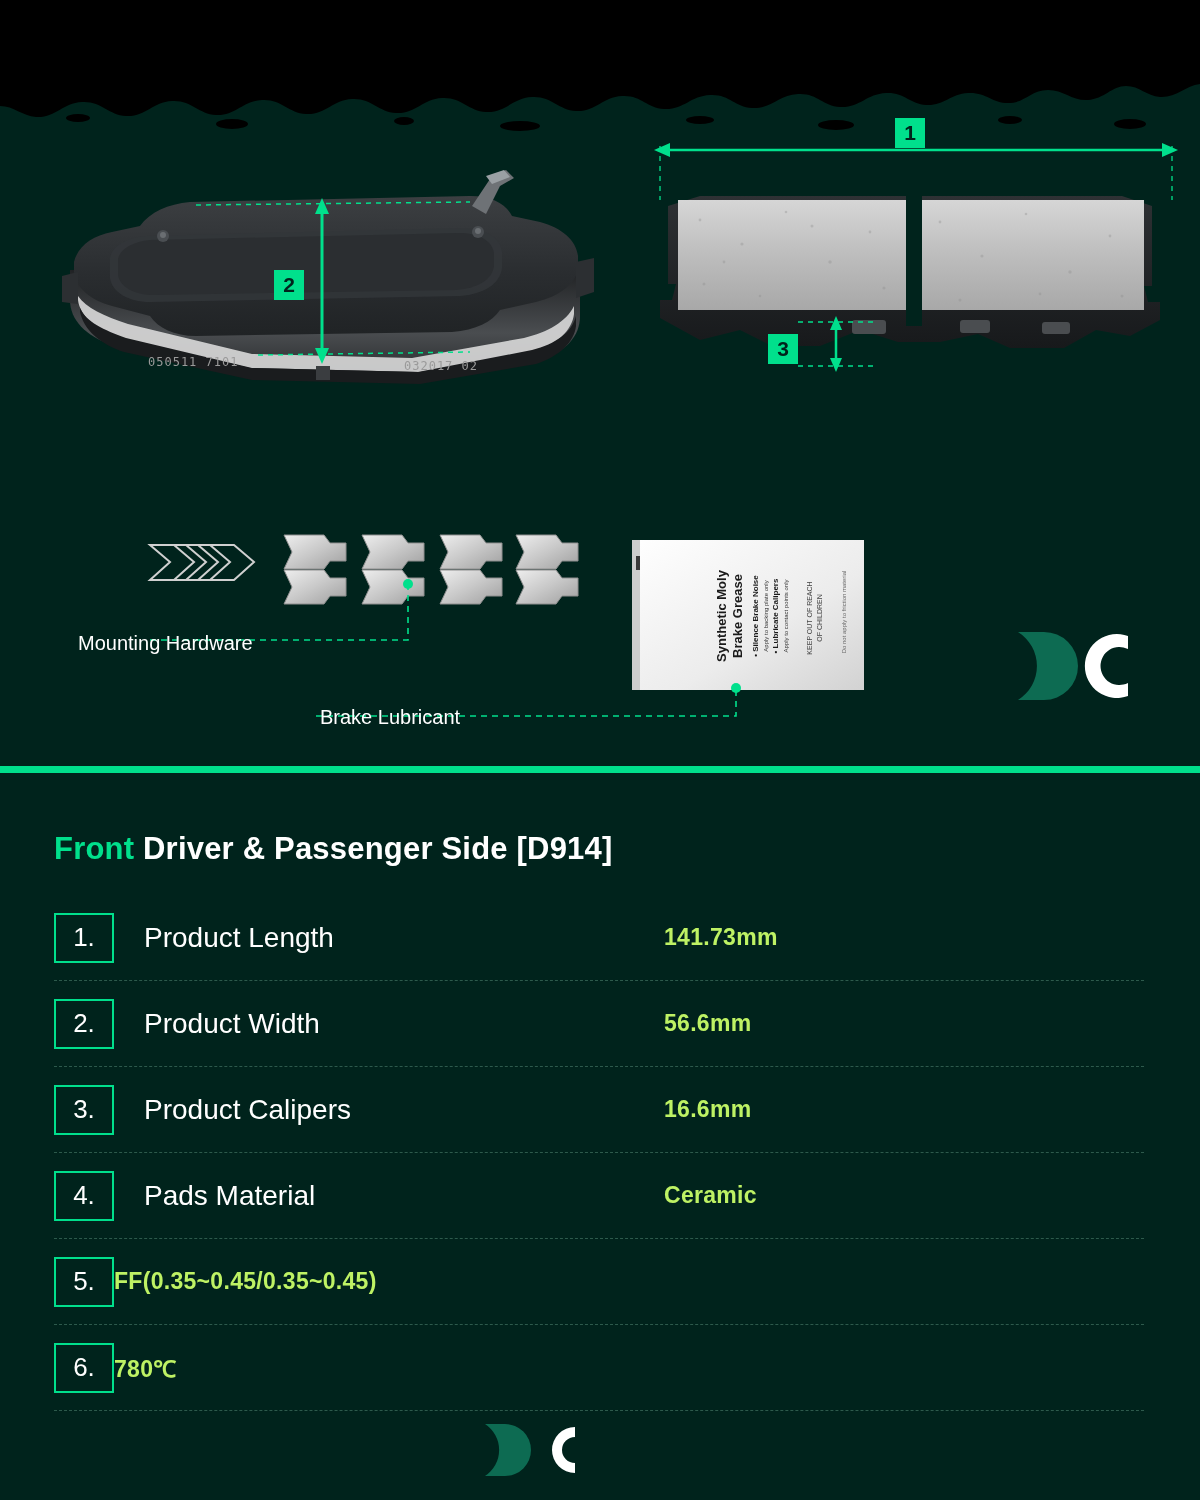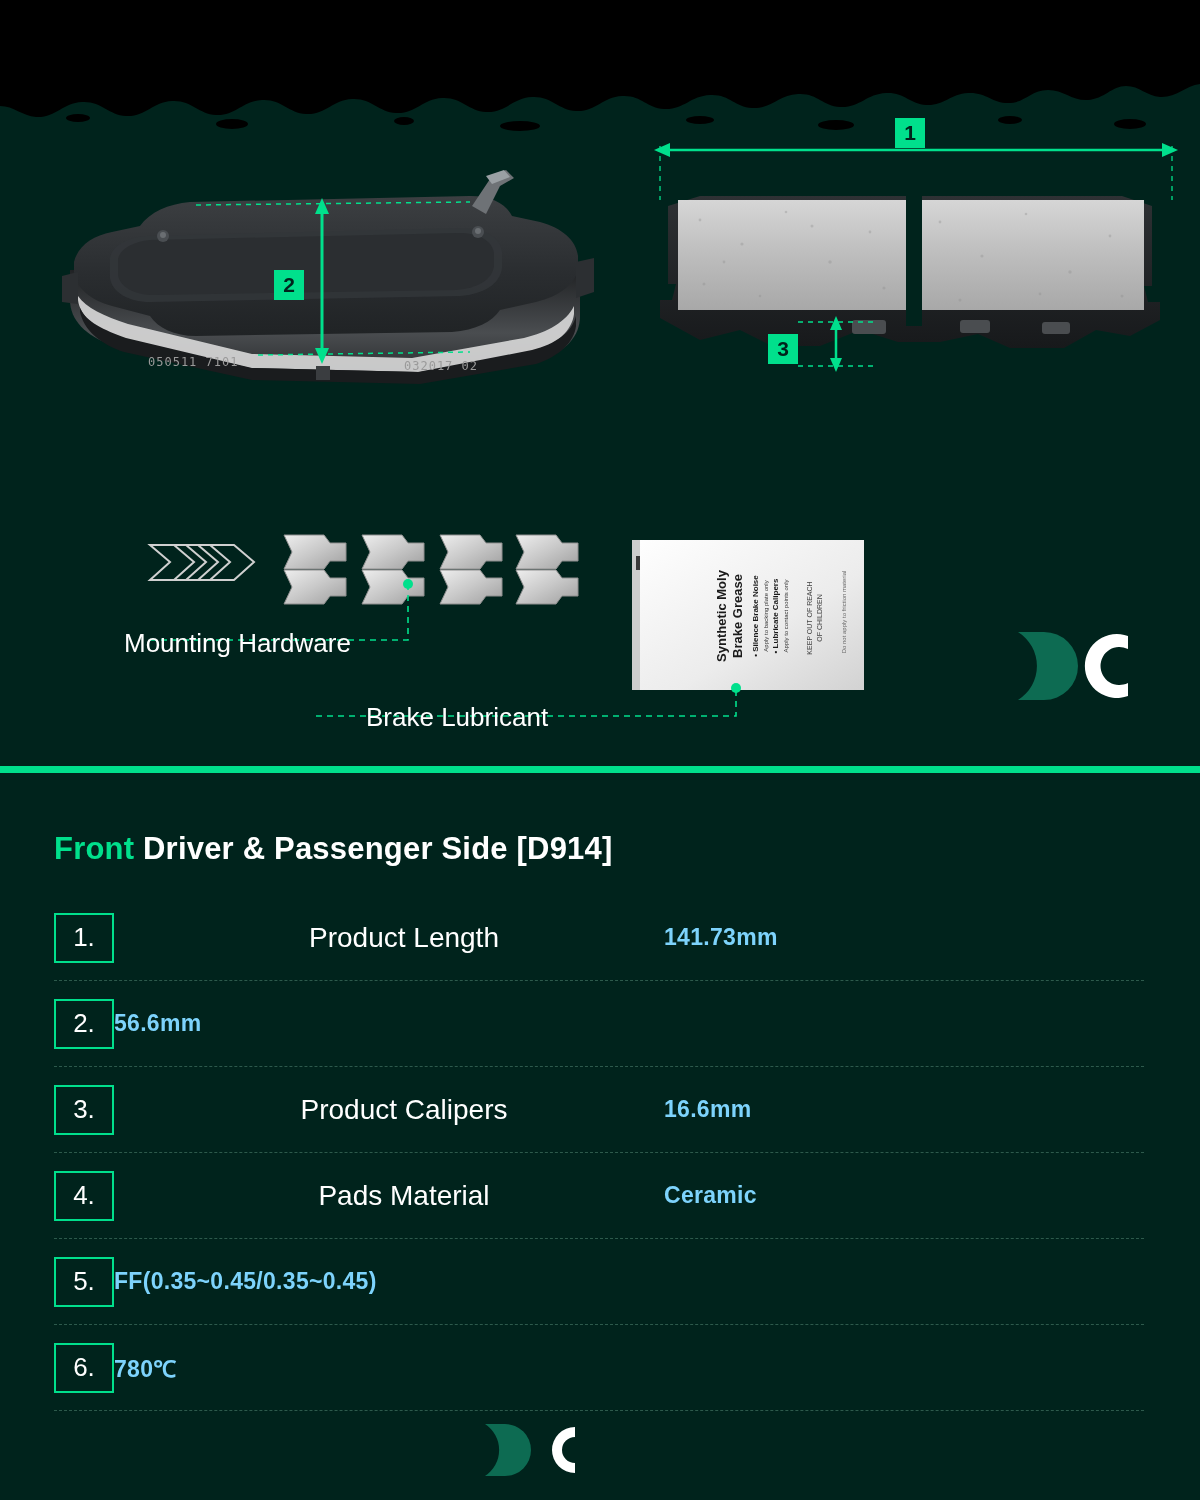--- a/index.html
+++ b/index.html
@@ -86,46 +86,44 @@
     justify-content: center;
     flex: 0 0 auto;
   }
   .row-label {
     margin-left: 30px;
     font-size: 28px;
     color: #ffffff;
     font-weight: 400;
     width: 520px;
     flex: 0 0 auto;
-    text-align: center;
   }
   .row-value {
     font-size: 23px;
-    color: #7dd3fc;
+    color: #bef264;
     font-weight: bold;
     letter-spacing: 0.3px;
   }
 
   
   .bottom-logo {
     position: absolute;
     left: 50%;
     transform: translateX(-50%);
     bottom: 22px;
     width: 110px;
     height: 56px;
   }
 
   
   .callout {
     position: absolute;
     color: #ffffff;
-    font-size: 26px;
+    font-size: 20px;
     white-space: nowrap;
-    margin-left: 46px;
   }
 
   
   .measure-box {
     position: absolute;
     background: #00e08c;
     color: #00231c;
     font-weight: bold;
     font-size: 21px;
     width: 30px;
@@ -402,20 +400,21 @@
     <div class="rows">
 
       <div class="row">
         <div class="row-num">1.</div>
         <div class="row-label">Product Length</div>
         <div class="row-value">141.73mm</div>
       </div>
 
       <div class="row">
         <div class="row-num">2.</div>
+        <div class="row-label">Product Width</div>
         <div class="row-value">56.6mm</div>
       </div>
 
       <div class="row">
         <div class="row-num">3.</div>
         <div class="row-label">Product Calipers</div>
         <div class="row-value">16.6mm</div>
       </div>
 
       <div class="row">

